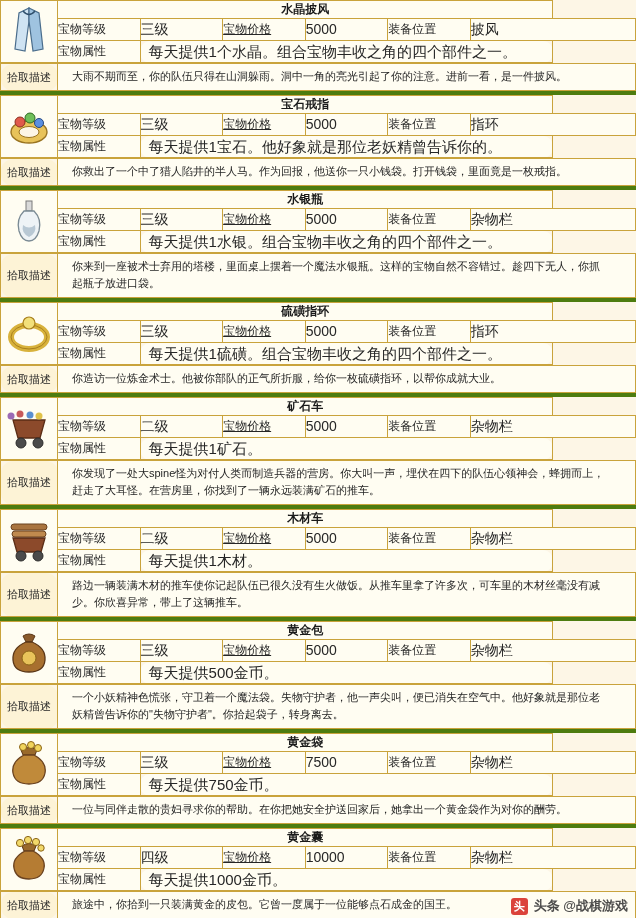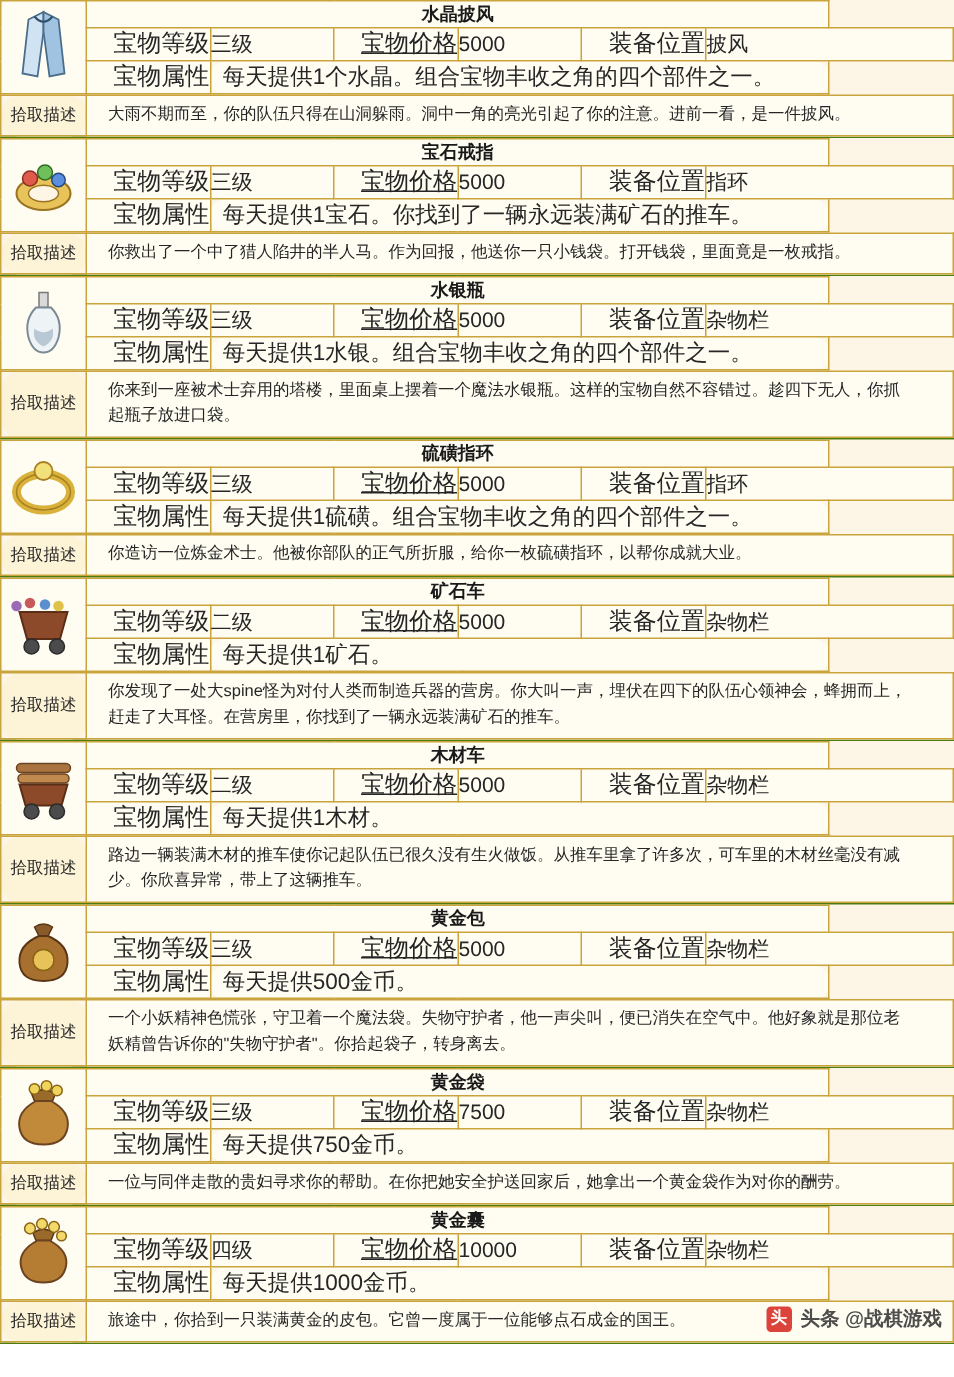--- a/index.html
+++ b/index.html
@@ -12,21 +12,21 @@
     font-family: "Liberation Sans", "DejaVu Sans", sans-serif;
     font-size: 11px;
     color: #2b2b2b;
   }
   .page {
     width: 636px;
     position: relative;
     background: #fdf6e6;
   }
   .item-block {
-    border-bottom: 1px solid #4d7c0f;
+    border-bottom: 4px solid #4d7c0f;
   }
   table.item {
     width: 636px;
     border-collapse: collapse;
     table-layout: fixed;
   }
   table.item td {
     border: 1px solid #c9a33c;
     padding: 0;
     vertical-align: middle;
@@ -43,22 +43,22 @@
     background: #fdf3d6;
     text-align: center;
     font-weight: bold;
     color: #1a1a1a;
     font-size: 12px;
     height: 17px;
     line-height: 17px;
   }
   .lbl {
     background: #fdf3d6;
-    text-align: right;
-    font-size: 16px;
+    text-align: left;
+    font-size: 12px;
     color: #262626;
     height: 21px;
     line-height: 21px;
     white-space: nowrap;
   }
   .val {
     text-align: left;
     font-size: 14px;
     color: #262626;
     height: 21px;
@@ -198,21 +198,21 @@
       <tr>
         <td class="lbl c-lbl1">宝物等级</td>
         <td class="val c-val1">三级</td>
         <td class="lbl c-lbl2">宝物价格</td>
         <td class="val c-val2">5000</td>
         <td class="lbl c-lbl3">装备位置</td>
         <td class="val c-val3" colspan="2">指环</td>
       </tr>
       <tr>
         <td class="lbl c-lbl1">宝物属性</td>
-        <td class="attr-val" colspan="5">每天提供1宝石。你找到了一辆永远装满矿石的推车。</td>
+        <td class="attr-val" colspan="5">每天提供1宝石。他好象就是那位老妖精曾告诉你的。</td>
       </tr>
     </tbody>
       </table>
     <table class="item">
       <tbody>
           <tr class="desc-row">
         <td class="desc-lbl">拾取描述</td>
         <td class="desc-text">你救出了一个中了猎人陷井的半人马。作为回报，他送你一只小钱袋。打开钱袋，里面竟是一枚戒指。</td>
       </tr>
     </tbody>

